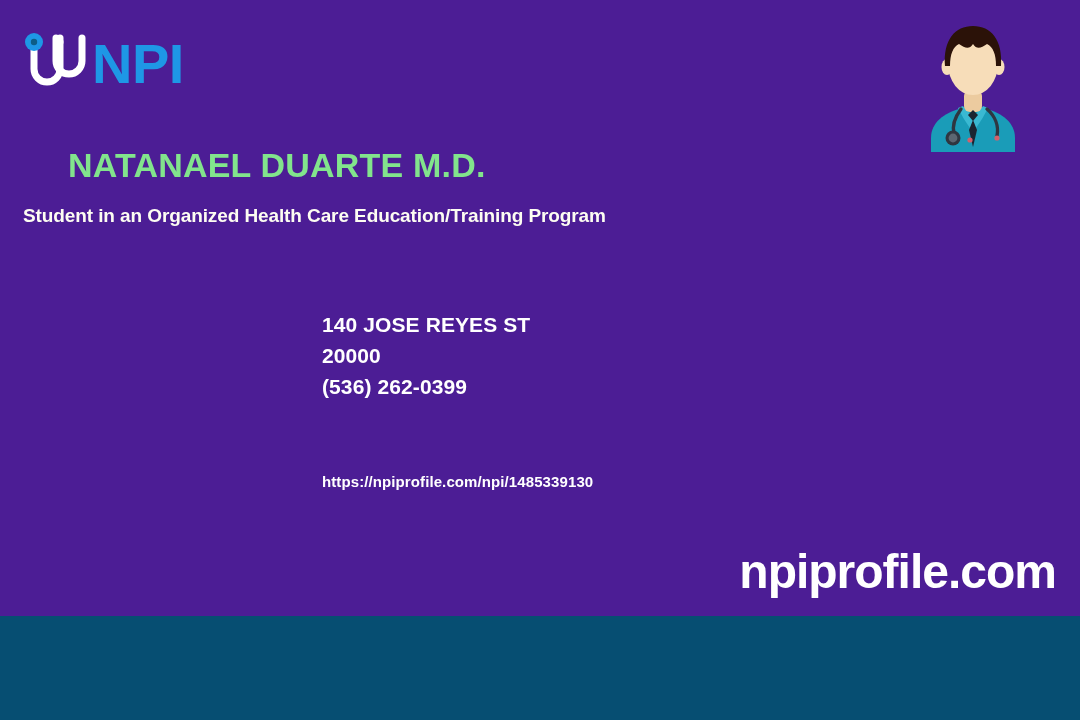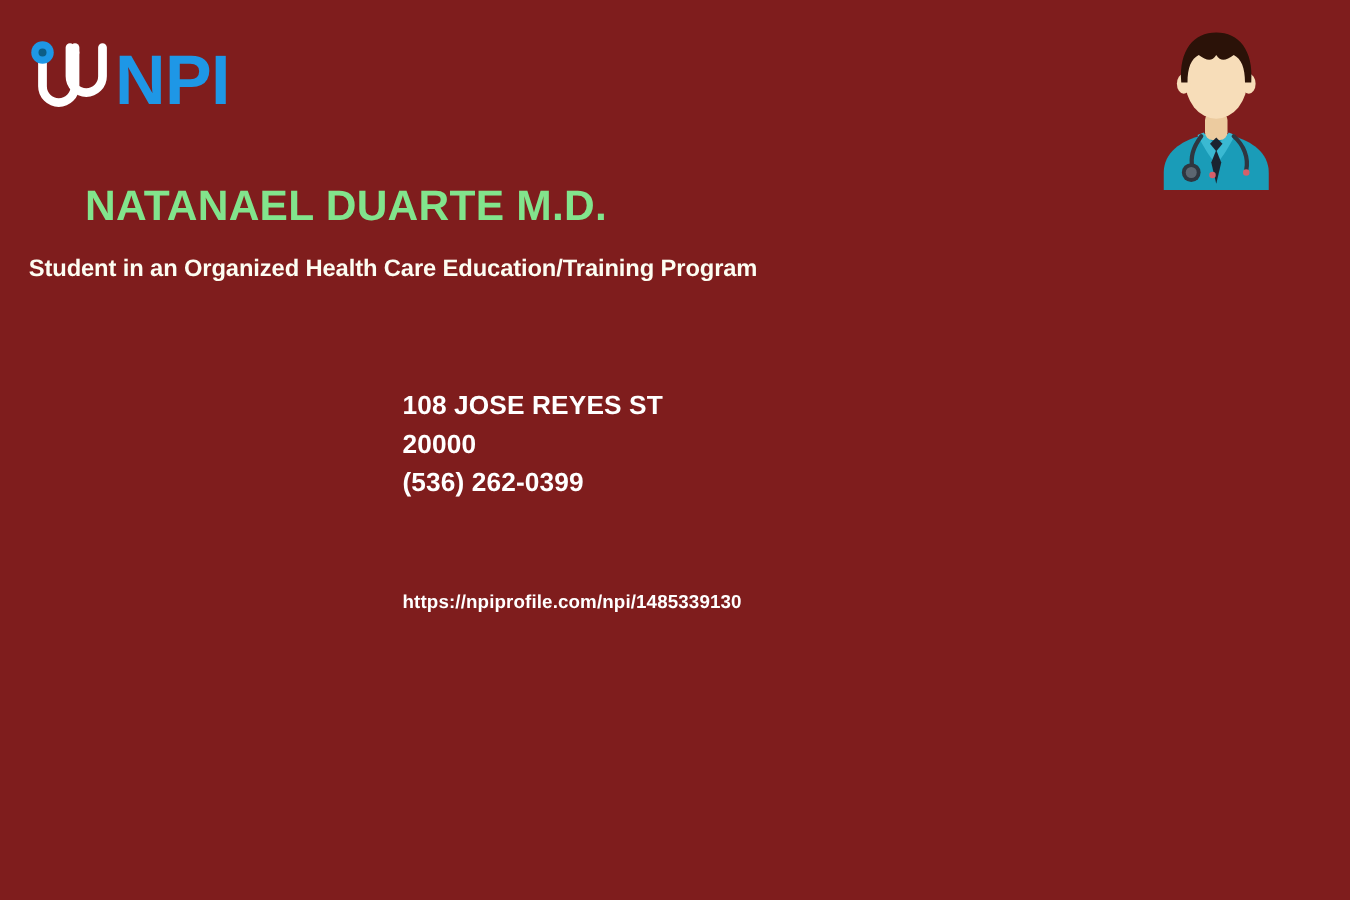--- a/index.html
+++ b/index.html
@@ -12,22 +12,22 @@
     height: 720px;
     overflow: hidden;
     background: #064e72;
     font-family: "Liberation Sans", sans-serif;
     -webkit-font-smoothing: antialiased;
   }
 
   #card {
     position: relative;
     width: 1080px;
-    height: 720px;
-    background: #7f1d1d;
+    height: 616px;
+    background: #4c1d95;
   }
 
   
   #brand {
     position: absolute;
     left: 20px;
     top: 26px;
     display: flex;
     align-items: center;
     height: 76px;
@@ -192,21 +192,22 @@
     </svg>
   </div>
 
   <div id="provider-name">NATANAEL DUARTE M.D.</div>
 
   <div id="provider-meta">
     <div class="meta-line">Student in an Organized Health Care Education/Training Program</div>
   </div>
 
   <div id="address-block">
-    <div class="address-line">108 JOSE REYES ST</div>
+    <div class="address-line">140 JOSE REYES ST</div>
     <div class="address-line">20000</div>
     <div class="address-line">(536) 262-0399</div>
   </div>
 
   <div id="profile-url">https://npiprofile.com/npi/1485339130</div>
 
+  <div id="site-watermark">npiprofile.com</div>
 
 </div>
 
 </body></html>

